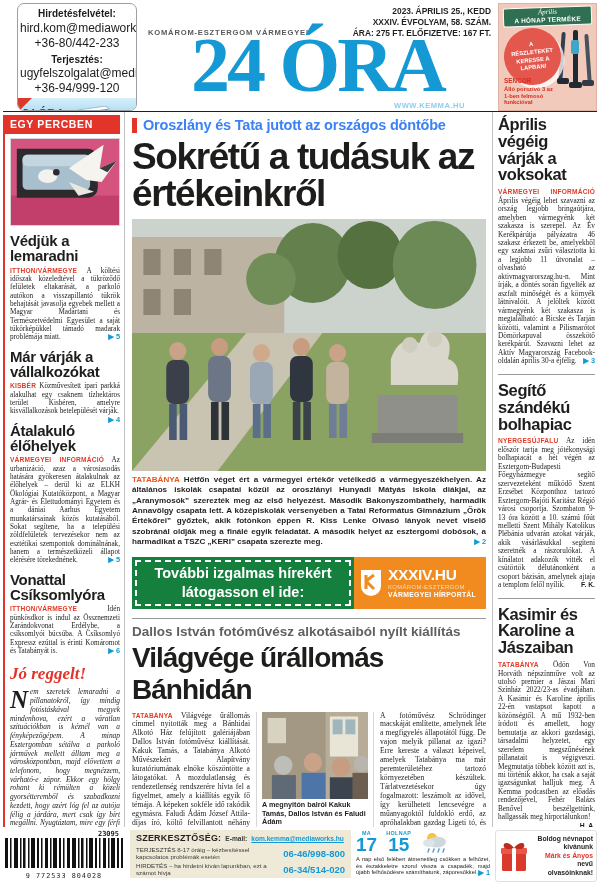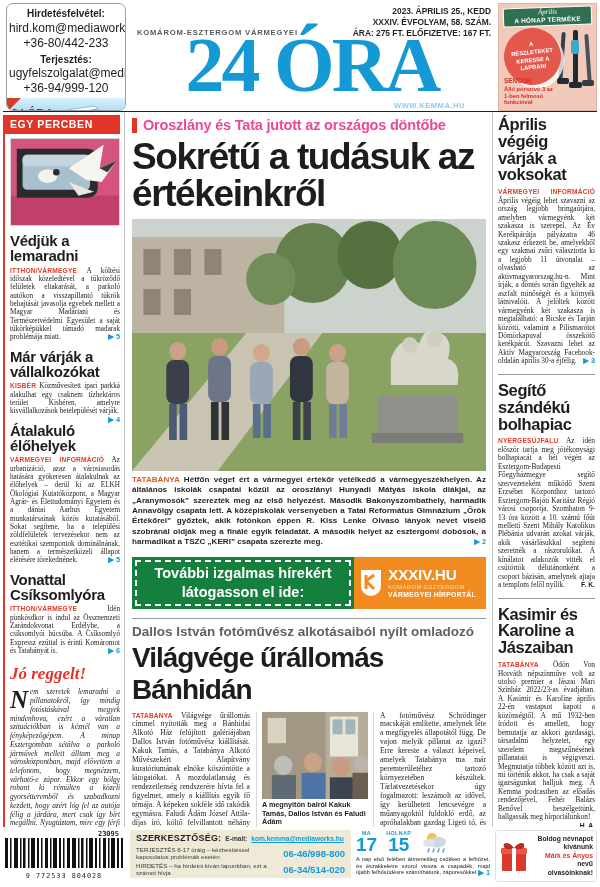--- a/index.html
+++ b/index.html
@@ -3,21 +3,21 @@
 <meta charset="utf-8">
 <style>
   * { margin:0; padding:0; box-sizing:border-box; }
   html,body { background:#e9e9e9; }
   .page {
     width:600px; height:887px; margin:0 auto; background:#fff;
     font-family:"Liberation Sans", sans-serif; color:#1d1d1b;
     overflow:hidden; position:relative;
   }
   
-  .masthead-row { display:flex; height:111px; padding:3px 3px 0 6px; gap:5px; }
+  .masthead-row { display:flex; height:111px; padding:3px 3px 0 17px; gap:5px; }
   .contact-box { width:120px; border:1.5px solid #9aa0a6; border-radius:7px; overflow:hidden; display:flex; flex-direction:column; background:#fff; }
   .cb-top { padding:4px 2px 2px; text-align:center; line-height:1.25; }
   .cb-title { font-weight:bold; font-size:10px; display:block; }
   .cb-line { font-size:12px; display:block; }
   .cb-mini { margin-top:auto; background:linear-gradient(180deg,#d8effa 0%,#9ed6f0 60%,#6fc0e8 100%); display:flex; align-items:center; gap:4px; padding:4px 5px; position:relative; }
   .cb-mini::before { content:""; position:absolute; left:0; top:0; border-left:14px solid #d93a2b; border-bottom:14px solid transparent; }
   .mini-logo { font-family:"Liberation Serif",serif; font-weight:bold; font-size:12px; color:#173f6b; line-height:1; }
   .mini-site { font-size:4.6px; color:#2a6e99; font-weight:bold; letter-spacing:.4px; }
   .masthead-center { flex:1; position:relative; }
   .region-label { position:absolute; left:6px; top:25px; font-size:7.6px; font-weight:bold; letter-spacing:.8px; color:#58595b; }
@@ -45,21 +45,21 @@
   .rc-text { font-size:7.3px; }
   .tag { color:#e03c28; font-weight:bold; font-family:"Liberation Sans",sans-serif; font-size:6.6px; letter-spacing:.2px; }
   .pageref { color:#1599d4; font-weight:bold; font-family:"Liberation Sans",sans-serif; font-size:7.4px; float:right; }
   .sig { font-weight:bold; font-family:"Liberation Sans",sans-serif; font-size:6.8px; float:right; }
   .gm { margin-top:9px; }
   .gm-title { color:#e3342a; font-family:"Liberation Serif",serif; font-style:italic; font-weight:bold; font-size:17px; margin-bottom:4px; }
   .gm-text { font-family:"Liberation Serif",serif; font-style:italic; font-size:7.4px; line-height:1.18; text-align:justify; }
   .gm-text::first-letter { font-size:25px; font-weight:bold; float:left; line-height:.78; padding:2px 2px 0 0; }
   
   .center { flex:1; padding:5px 6px 0 7px; display:flex; flex-direction:column; border-right:1px solid #c2c2c2; overflow:hidden; }
-  .kicker { display:flex; align-items:center; gap:6px; color:#ec4899; font-weight:bold; font-size:14.5px; letter-spacing:-.2px; }
+  .kicker { display:flex; align-items:center; gap:6px; color:#3b82f6; font-weight:bold; font-size:14.5px; letter-spacing:-.2px; }
   .red-bar { width:5px; height:15px; background:#e3342a; flex:0 0 auto; }
   .headline1 { font-size:37px; font-weight:bold; line-height:1.0; letter-spacing:-1.4px; color:#1d1d1b; margin:5px 0 7px; }
   .lead-photo { width:100%; height:252px; display:block; }
   .lead-caption { font-size:8.1px; font-weight:bold; line-height:1.28; text-align:justify; margin-top:4px; color:#231f20; }
   .caption-tag { color:#e8551e; }
   .promo { display:flex; margin:9px 0 9px; height:52px; }
   .promo-left { flex:1; background:#15803d; color:#fff; display:flex; align-items:center; justify-content:center; text-align:center; font-weight:bold; font-size:14.5px; line-height:1.25; position:relative; }
   .promo-left::after { content:""; position:absolute; inset:3px; border:2px dashed #fff; pointer-events:none; }
   .promo-right { width:132px; background:#f28b1f; color:#fff; display:flex; align-items:center; gap:5px; padding:4px 5px; }
   .pr-stack { line-height:1.15; }
@@ -288,21 +288,21 @@
           </svg>
           <div class="pr-stack">
             <div class="pr-site">XXXIV.HU</div>
             <div class="pr-region">KOMÁROM-ESZTERGOM</div>
             <div class="pr-tag">VÁRMEGYEI HÍRPORTÁL</div>
           </div>
         </div>
       </div>
 
       <div class="center-divider"></div>
-      <div class="kicker2">Dallos István fotóművész alkotásaiból nyílt omladozó</div>
+      <div class="kicker2">Dallos István fotóművész alkotásaiból nyílt kiállítás</div>
       <h2 class="headline2">Világvége űrállomás Bánhidán</h2>
 
       <div class="art2">
         <div class="art2-col">
           <span class="tag">TATABÁNYA</span>
           <span>Világvége űrállomás címmel nyitották meg a Bánhidai Alkotó Ház felújított galériájában Dallos István fotóművész kiállítását. Kakuk Tamás, a Tatabánya Alkotó Művészekért Alapítvány kuratóriumának elnöke köszöntötte a látogatókat. A mozdulatlanság és rendezetlenség rendszerére hívta fel a figyelmet, amely a kiállítás egyik fő témája. A képeken sokféle idő rakódik egymásra. Faludi Ádám József Attila-díjas író, költő felvillantott néhány közös élményt Dallos Istvánnal, majd felolvasta egy írását.</span>
         </div>
         <div class="art2-mid">
           <svg class="art2-photo" viewBox="0 0 150 118" preserveAspectRatio="none">
             <rect width="150" height="118" fill="#b6ac97"></rect>

